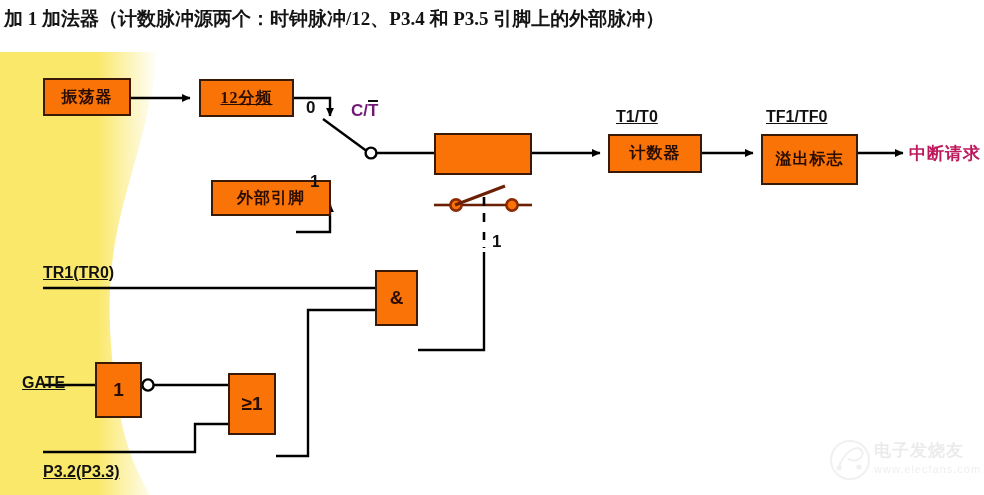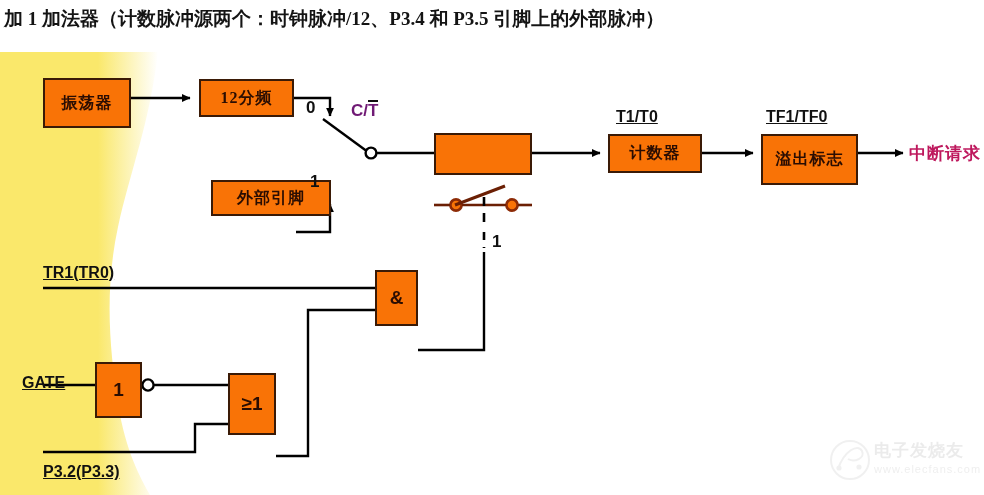--- a/index.html
+++ b/index.html
@@ -147,25 +147,25 @@
         <line x1="43" y1="333" x2="95" y2="333"></line>
 
         <line x1="154" y1="333" x2="228" y2="333"></line>
 
         <path d="M43,400 L195,400 L195,372 L228,372"></path>
       </g>
 
       <circle cx="148" cy="333" r="5.6" fill="#fff" stroke="#000" stroke-width="2.4"></circle>
     </svg>
 
-    <div class="blk cn" style="left:43px;top:26px;width:88px;height:50px;">
+    <div class="blk cn" style="left:43px;top:26px;width:88px;height:38px;">
       <span>振荡器</span>
     </div>
 
-    <div class="blk cn" style="left:199px;top:27px;width:95px;height:38px;">
+    <div class="blk cn" style="left:199px;top:27px;width:95px;height:38px;text-decoration:underline;">
       <span>12分频</span>
     </div>
 
     <div class="blk cn" style="left:211px;top:128px;width:120px;height:36px;">
       <span>外部引脚</span>
     </div>
 
     <div class="blk" style="left:434px;top:81px;width:98px;height:42px;"></div>
 
     <div class="blk cn" style="left:608px;top:82px;width:94px;height:39px;align-items:center;">

